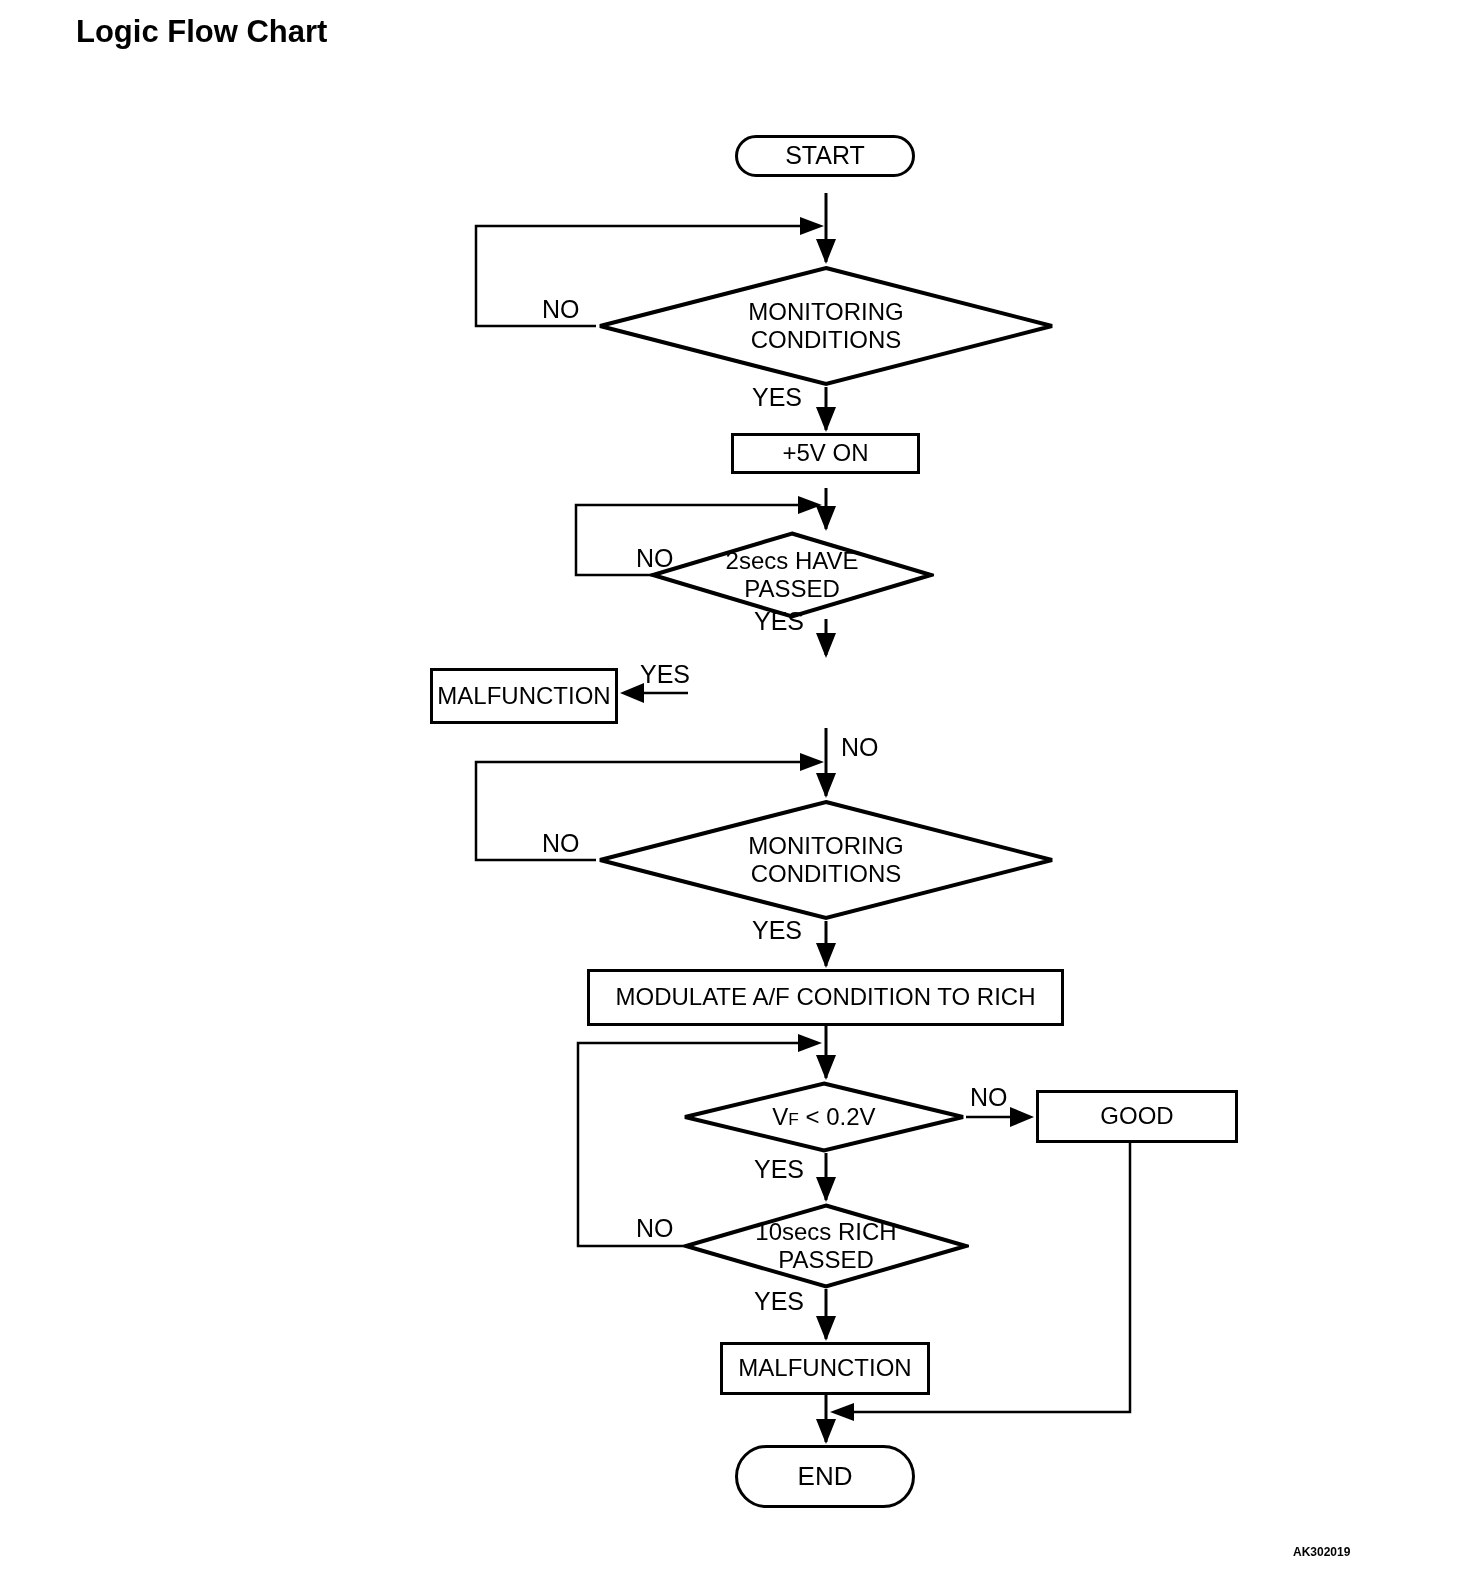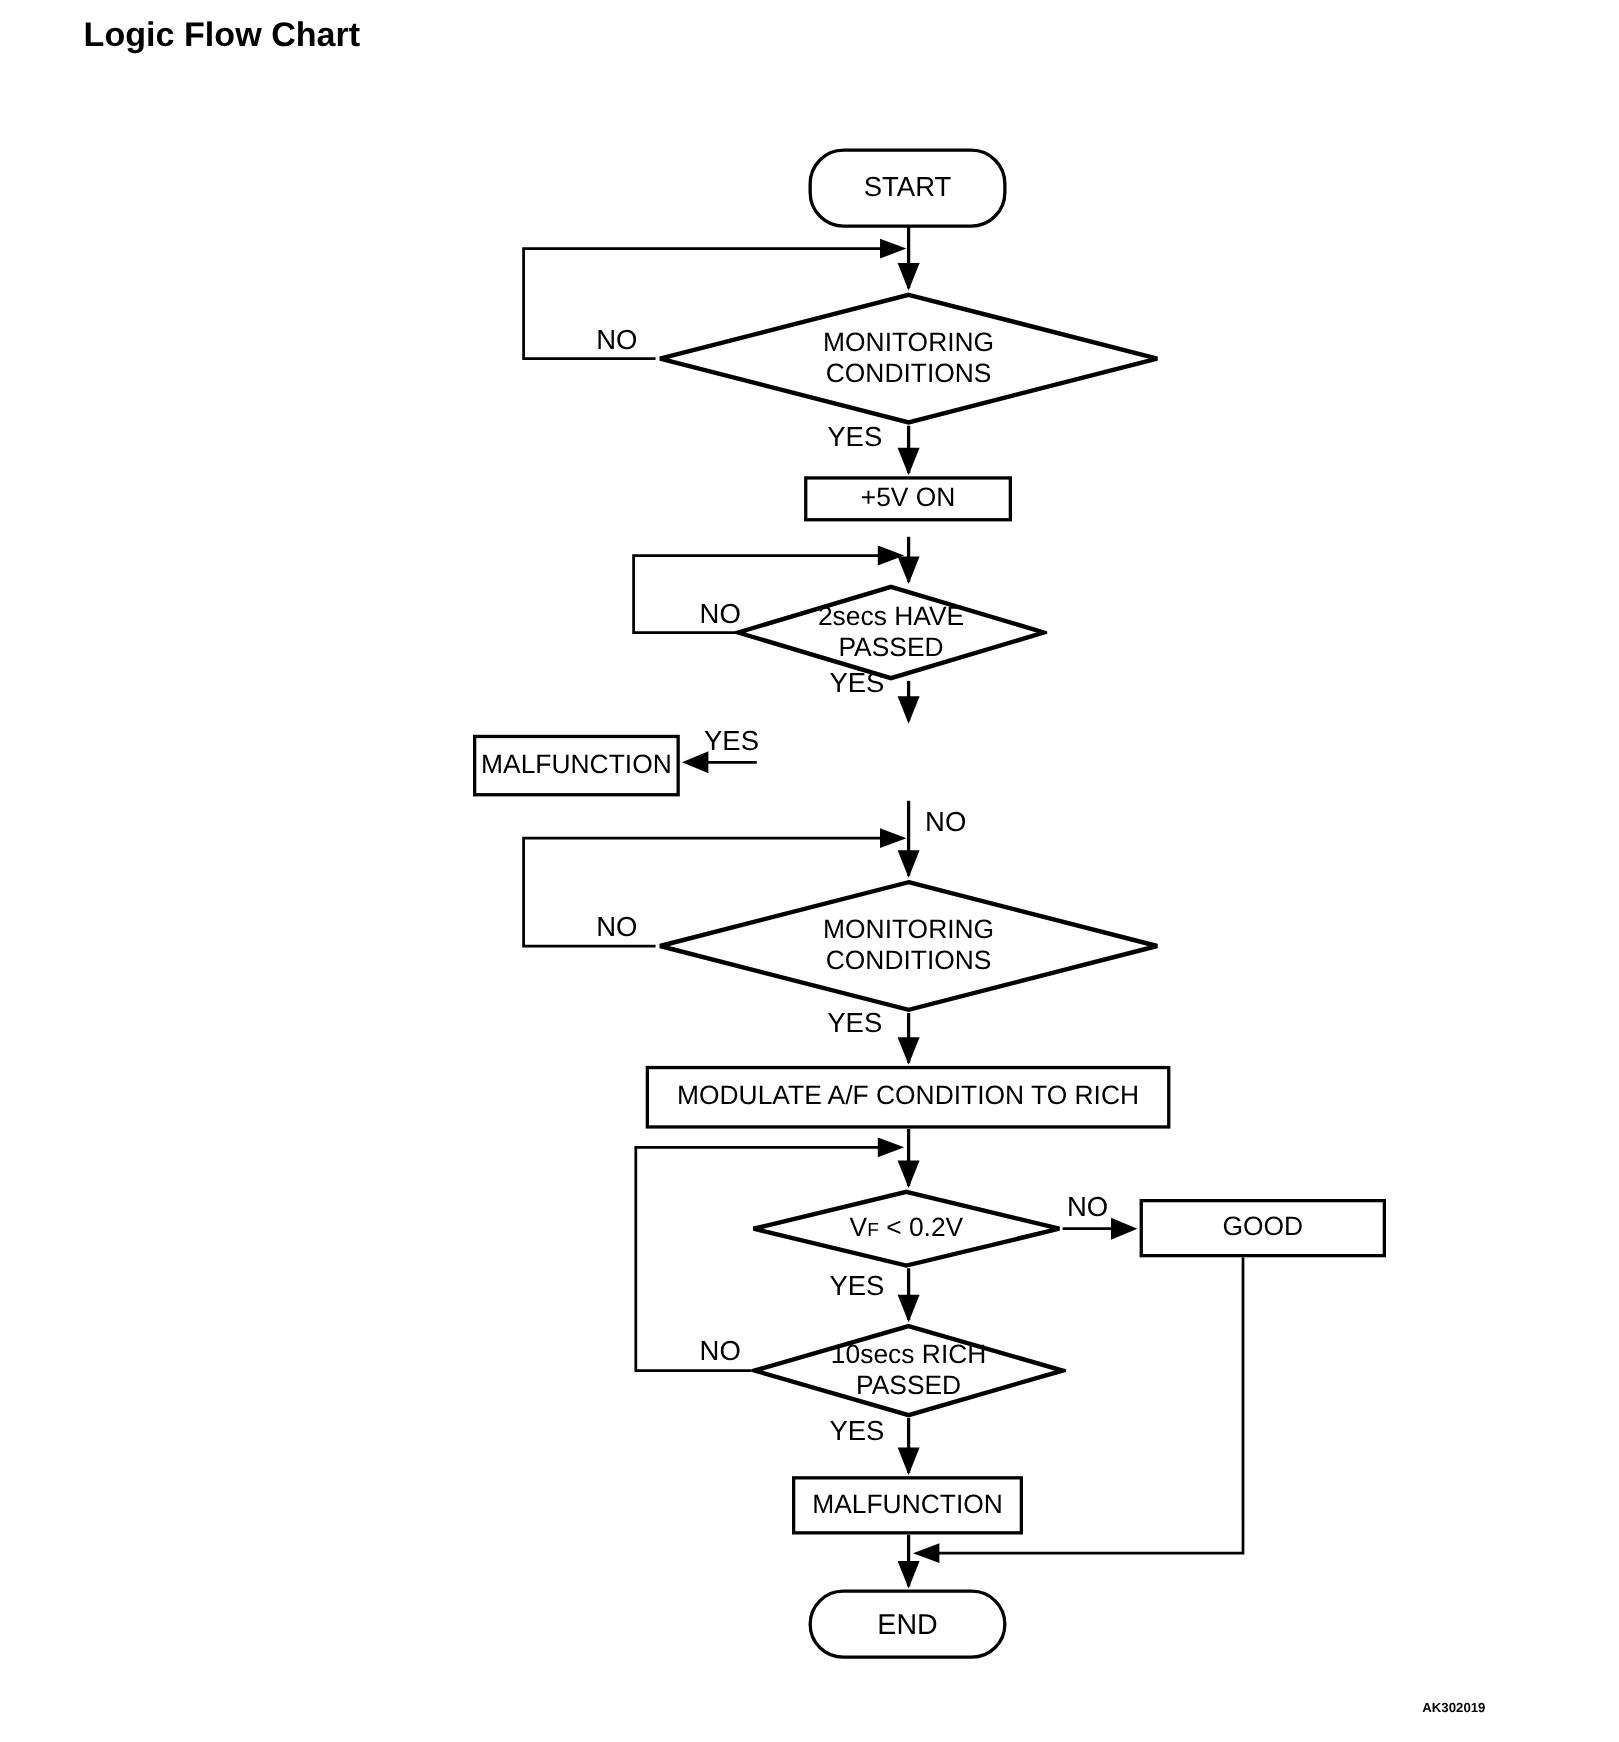--- a/index.html
+++ b/index.html
@@ -168,39 +168,39 @@
       <line x1="778" y1="1395" x2="778" y2="1442" stroke-width="3"></line>
       <polygon points="768,1419 788,1419 778,1444"></polygon>
     </g>
 
     <g>
       <polyline points="1082,1143 1082,1412 800,1412" stroke-width="2.5"></polyline>
       <polygon points="806,1403 806,1421 782,1412"></polygon>
     </g>
   </svg>
 
-  <div class="node terminator" style="left:687px;top:135px;width:180px;height:72px;">
+  <div class="node terminator" style="left:687px;top:135px;width:180px;height:42px;">
     <span>START</span>
   </div>
 
   <div class="node diamond" style="left:548px;top:265px;width:460px;height:122px;">
     <svg viewBox="0 0 460 122" preserveAspectRatio="none">
       <polygon points="230,3 456,61 230,119 4,61" stroke-width="4"></polygon>
     </svg>
     <div class="dtext">
       <div>MONITORING</div>
       <div>CONDITIONS</div>
     </div>
   </div>
 
   <div class="node rect" style="left:683px;top:433px;width:189px;height:41px;">
     <span>+5V ON</span>
   </div>
 
-  <div class="node diamond" style="left:620px;top:531px;width:284px;height:88px;">
+  <div class="node diamond" style="left:602px;top:531px;width:284px;height:88px;">
     <svg viewBox="0 0 284 88" preserveAspectRatio="none">
       <polygon points="142,2.5 281,44 142,85.5 3,44" stroke-width="4"></polygon>
     </svg>
     <div class="dtext">
       <div>2secs HAVE</div>
       <div>PASSED</div>
     </div>
   </div>
 
 
@@ -224,21 +224,21 @@
 
   <div class="node diamond" style="left:634px;top:1081px;width:284px;height:72px;">
     <svg viewBox="0 0 284 72" preserveAspectRatio="none">
       <polygon points="142,2.5 281,36 142,69.5 3,36" stroke-width="4"></polygon>
     </svg>
     <div class="dtext">
       <span>V</span><span class="vsub">F</span><span> &lt; 0.2V</span>
     </div>
   </div>
 
-  <div class="node rect" style="left:988px;top:1090px;width:224px;height:53px;">
+  <div class="node rect" style="left:988px;top:1090px;width:202px;height:53px;">
     <span>GOOD</span>
   </div>
 
   <div class="node diamond" style="left:635px;top:1203px;width:286px;height:86px;">
     <svg viewBox="0 0 286 86" preserveAspectRatio="none">
       <polygon points="143,2.5 283,43 143,83.5 3,43" stroke-width="4"></polygon>
     </svg>
     <div class="dtext">
       <div>10secs RICH</div>
       <div>PASSED</div>

